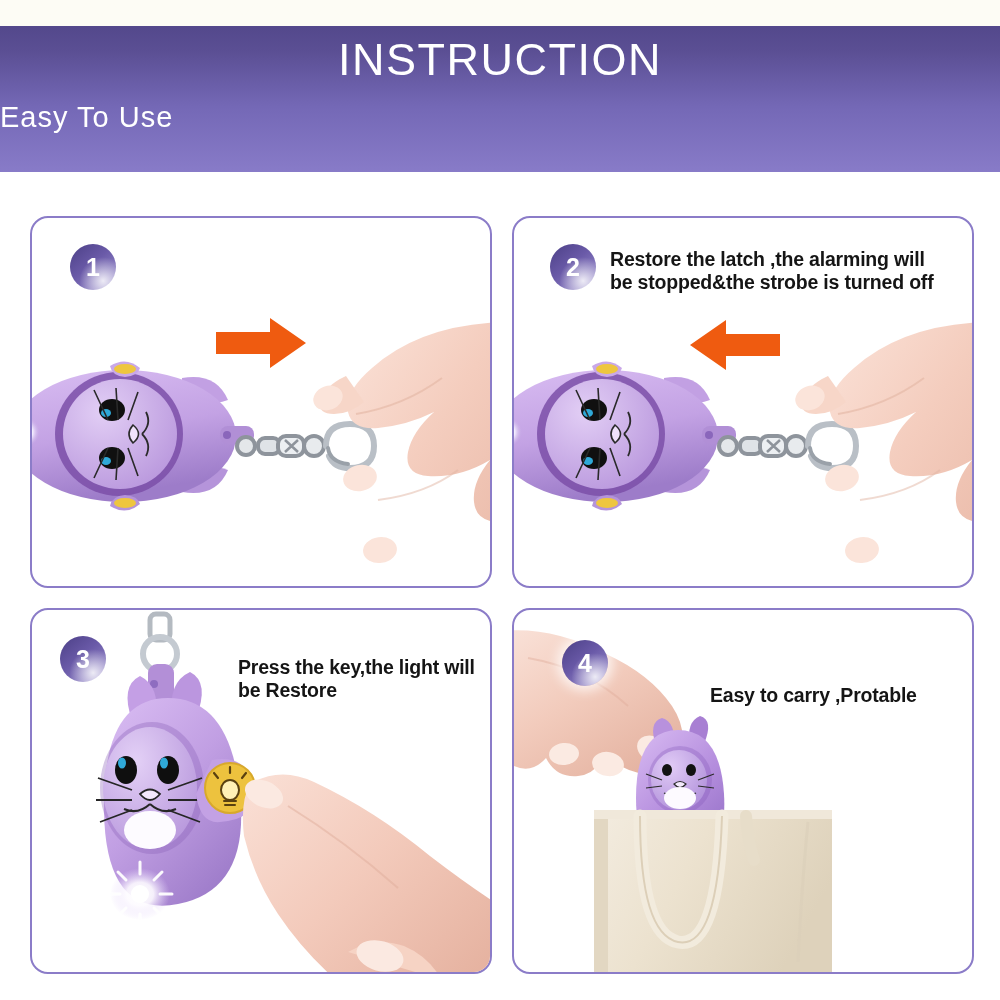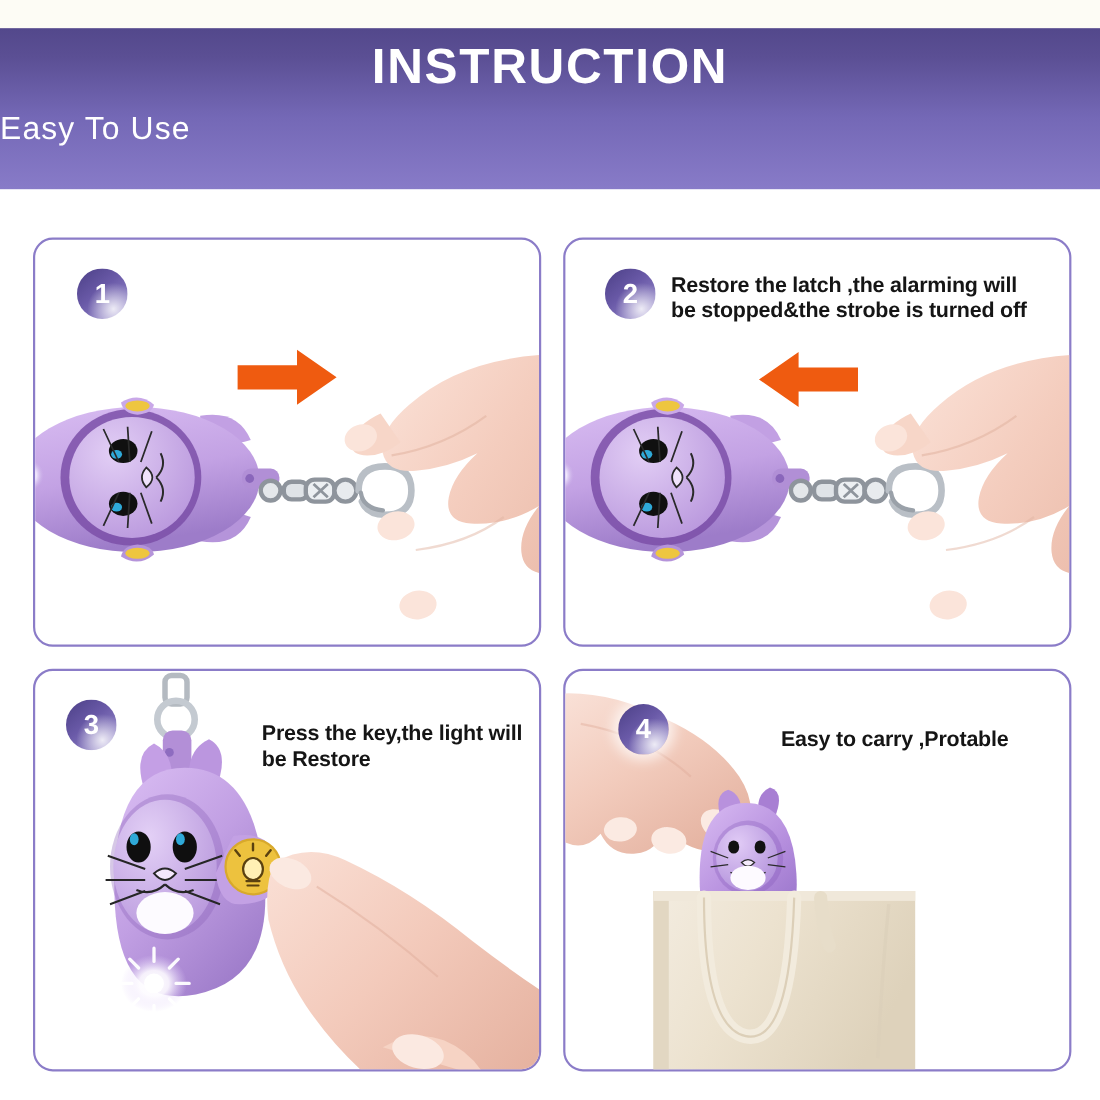--- a/index.html
+++ b/index.html
@@ -18,21 +18,21 @@
     overflow:visible;
   }
   .zigzag{
     position:absolute;left:0;top:0;width:1000px;height:26px;
     background:#fdfcf5;
     -webkit-mask-image:linear-gradient(#000,#000);
   }
   .zigzag svg{display:block;width:1000px;height:26px;}
   .title{
     position:absolute;left:0;top:37px;width:1000px;text-align:center;
-    color:#ffffff;font-size:45px;font-weight:bold;letter-spacing:1.5px;
+    color:#ffffff;font-size:45px;font-weight:normal;letter-spacing:1.5px;
     line-height:1;
   }
   .subtitle{
     position:absolute;left:0;top:103px;width:1000px;
     color:#ffffff;font-size:29px;font-weight:400;letter-spacing:1px;
     line-height:1;
   }
 
   
   .panel{
@@ -418,16 +418,16 @@
         <path d="M64,20 q0,118 38,126 q40,8 44,-126" fill="none" stroke="#f2ebdd" stroke-width="13" stroke-linecap="round"></path>
         <path d="M64,20 q0,118 38,126 q40,8 44,-126" fill="none" stroke="#dccfb8" stroke-width="2"></path>
         <path d="M170,20 q2,28 8,44" fill="none" stroke="#e7ddc9" stroke-width="12" stroke-linecap="round"></path>
         <path d="M232,26 q-6,60 -10,140" fill="none" stroke="#dbcfb9" stroke-width="3" opacity=".6"></path>
       </svg>
     </div>
 
     <div class="badge" style="left:48px;top:30px;">
       <span data-bind="steps.3.number">4</span>
     </div>
-    <div class="step-text" data-bind="steps.3.text" style="left:196px;top:51px;width:250px;">Easy to carry ,Protable</div>
+    <div class="step-text" data-bind="steps.3.text" style="left:196px;top:74px;width:250px;">Easy to carry ,Protable</div>
   </div>
 
 </div>
 
 </body></html>

